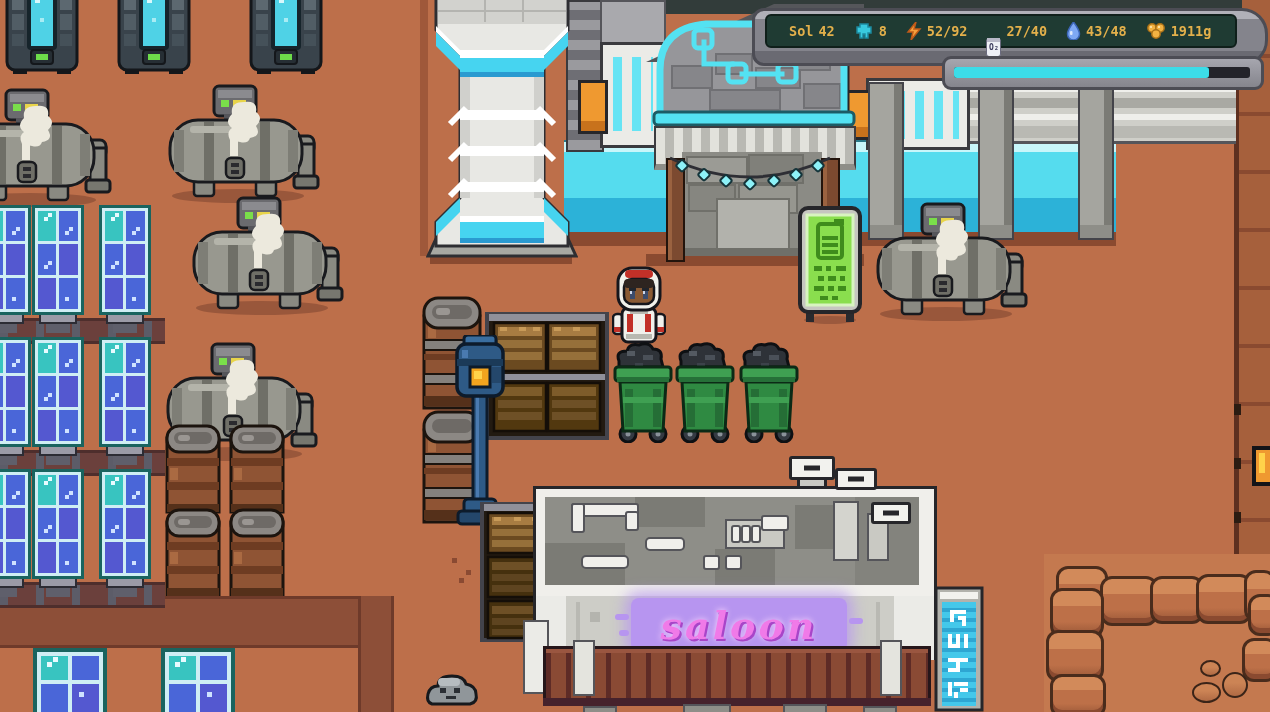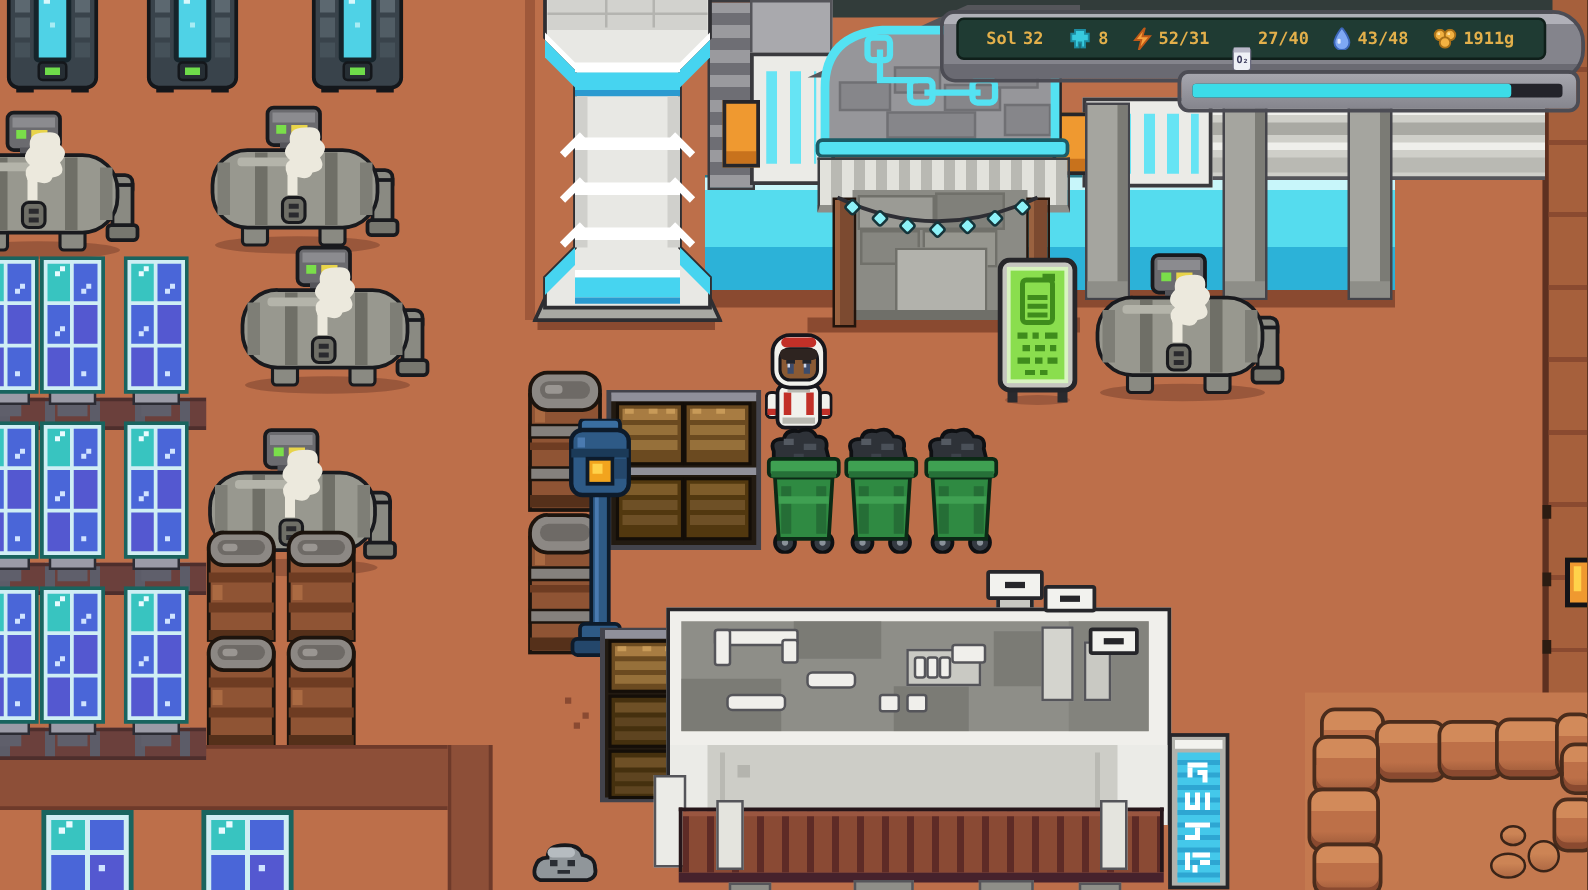--- a/index.html
+++ b/index.html
@@ -947,20 +947,26 @@
       </div>
     <div class="vent-cap" style="left:348px;top:18px;width:34px;height:16px">
         <div class="slot"></div>
       </div>
     <div class="saloon-lower abs" style="left:10px;top:112px;width:398px;height:64px">
       <div class="wc" style="left:0;width:30px"></div>
       <div class="wc" style="left:358px;width:40px"></div>
       <div style="position:absolute;left:40px;top:6px;width:4px;height:44px;background:#b9b9b3"></div>
       <div style="position:absolute;left:340px;top:6px;width:4px;height:44px;background:#b9b9b3"></div>
       <div style="position:absolute;left:54px;top:16px;width:10px;height:10px;background:#b4b4ae"></div>
+    </div>
+    <div class="neon abs" style="left:108px;top:114px;width:216px;height:54px">
+      <div class="streak" style="left:-16px;top:16px;width:14px"></div>
+      <div class="streak" style="left:-12px;top:32px;width:10px"></div>
+      <div class="streak" style="right:-16px;top:20px;width:14px"></div>
+      <span>saloon</span>
     </div>
     <div class="abs" style="left:0;top:136px;width:22px;height:70px;background:#ebebe7;border:2px solid #55555a"></div>
     <div class="abs" style="left:20px;top:162px;width:388px;height:66px">
       <div class="awn-slats abs" style="left:0;top:0;width:388px;height:52px;box-sizing:border-box"></div>
       <div class="awn-band abs" style="left:0;top:52px;width:388px;height:8px"></div>
       <div class="awn-foot" style="left:40px;top:60px;width:30px;height:6px"></div>
       <div class="awn-foot" style="left:140px;top:58px;width:44px;height:8px"></div>
       <div class="awn-foot" style="left:240px;top:58px;width:40px;height:8px"></div>
       <div class="awn-foot" style="left:320px;top:60px;width:30px;height:6px"></div>
       <div class="abs" style="left:30px;top:-6px;width:18px;height:52px;background:#e4e4de;border:2px solid #55555a"></div>
@@ -1000,33 +1006,33 @@
           <rect x="20" y="108" width="4" height="6"></rect>
       </g>
     </svg>
   </div>
 
   <div class="abs hud" style="left:752px;top:8px;z-index:1000">
     <div class="hud-capsule"></div>
     <div class="hud-screen">
       <div class="grp">
         <span>Sol</span>
-        <span>32</span>
+        <span>42</span>
       </div>
       <div class="grp">
         <svg width="20" height="16" viewBox="0 0 20 16">
             <path d="M6 1 h8 v3 h3 v6 h-3 v5 h-3 v-4 h-2 v4 H6 v-5 H3 V4 h3 z" fill="#38cade" stroke="#1d8ba0" stroke-width="1.5"></path>
           </svg>
         <span>8</span>
       </div>
       <div class="grp">
         <svg width="16" height="18" viewBox="0 0 16 18">
             <polygon points="10,0 2,10 7,10 5,18 14,7 8,7" fill="#f6a03c" stroke="#c05a18" stroke-width="1.5"></polygon>
           </svg>
-        <span>52/31</span>
+        <span>52/92</span>
       </div>
       <div class="grp">
         <span class="o2can">
             <i>O₂</i>
           </span>
         <span>27/40</span>
       </div>
       <div class="grp">
         <svg width="15" height="18" viewBox="0 0 15 18">
             <path d="M7.5 0 C7.5 0 1.5 8 1.5 12 a6 6 0 0 0 12 0 C13.5 8 7.5 0 7.5 0 Z" fill="#7ea8f4" stroke="#3c66b8" stroke-width="1.5"></path>

